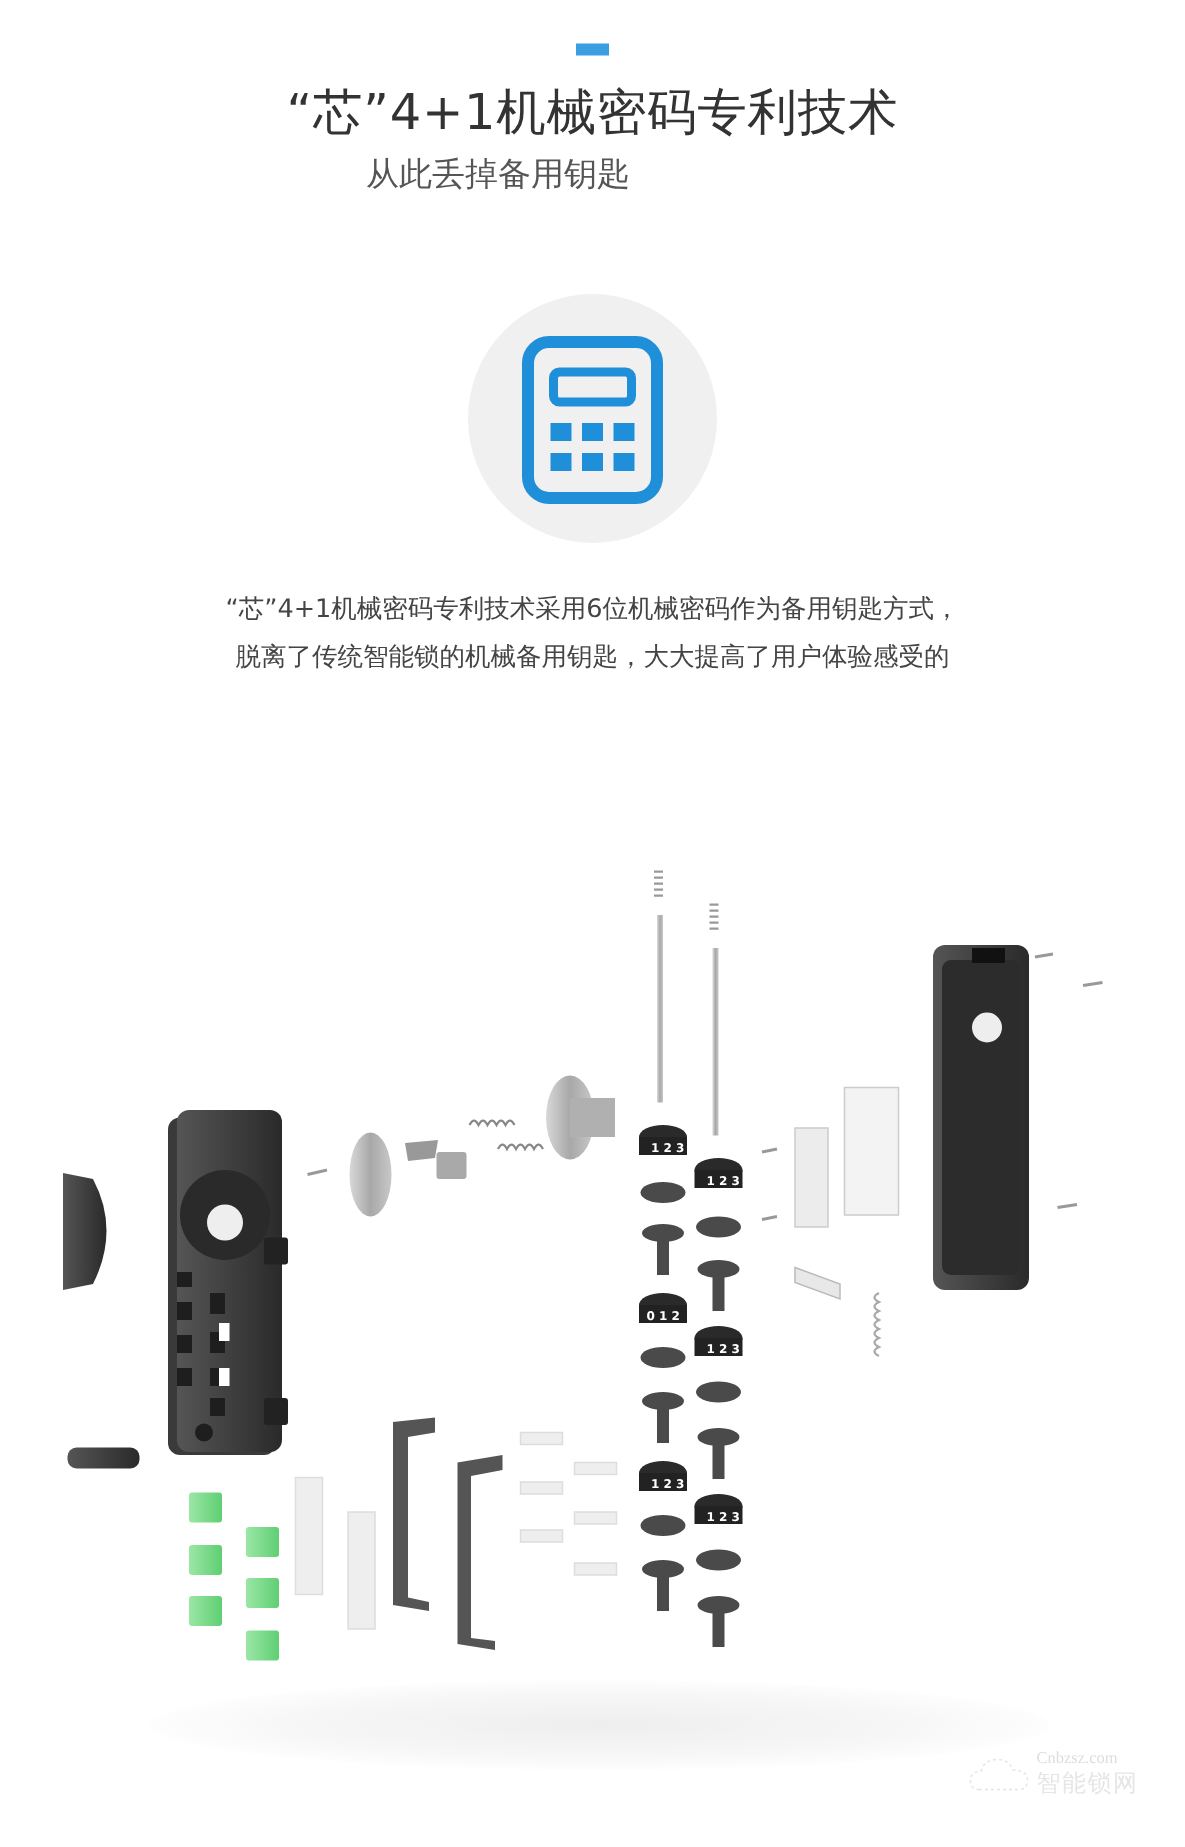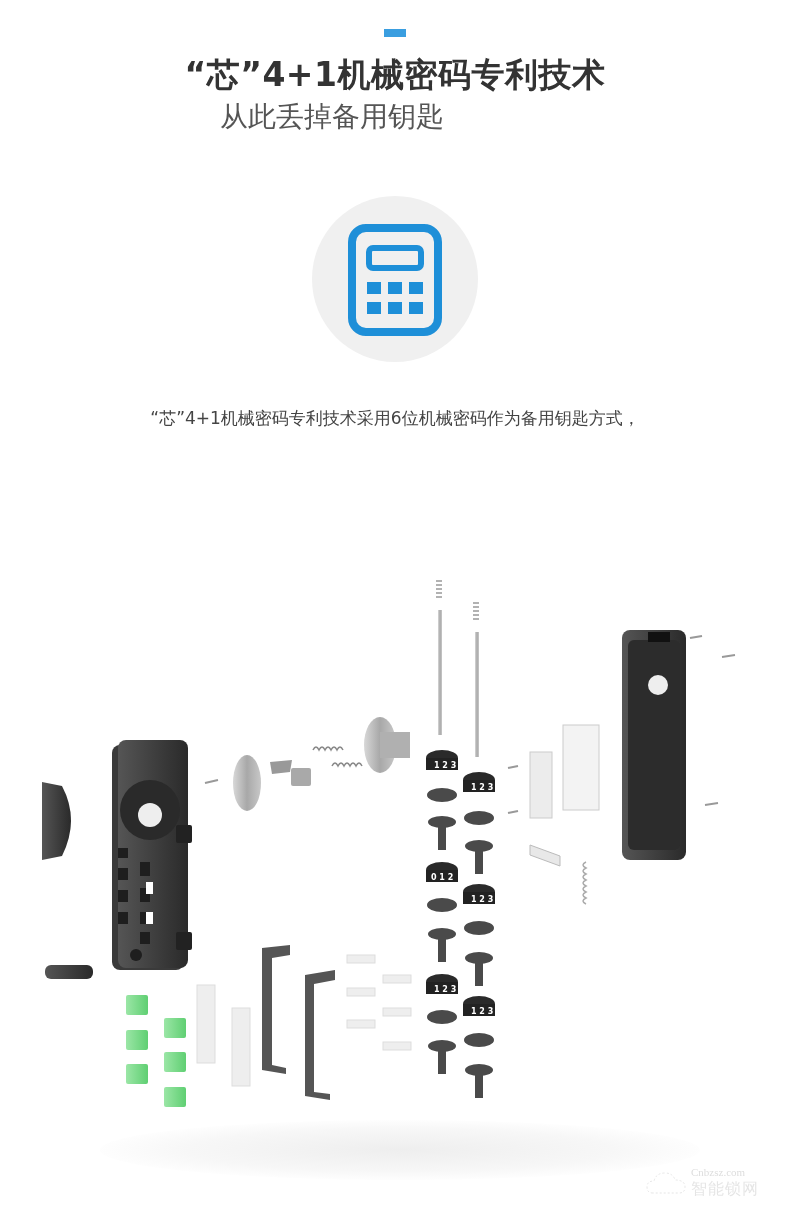--- a/index.html
+++ b/index.html
@@ -1,23 +1,23 @@
 <!DOCTYPE html>
 <html><head>
 <meta charset="utf-8">
 <style>
   html,body{margin:0;padding:0;background:#fff;}
   body{width:790px;height:1231px;position:relative;overflow:hidden;font-family:"DejaVu Sans","Liberation Sans",sans-serif;color:#333;}
   .accent-bar{position:absolute;left:384px;top:29px;width:22px;height:8px;background:#3a9ee0;}
-  .title{position:absolute;left:0;width:790px;top:52px;text-align:center;font-size:33px;color:#333;letter-spacing:0.5px;line-height:46px;font-weight:bold;}
-  .subtitle{position:absolute;left:0;width:664px;top:101px;text-align:center;font-size:28px;color:#555;line-height:32px;}
+  .title{position:absolute;left:0;width:790px;top:52px;text-align:center;font-size:33px;color:#333;letter-spacing:0.5px;line-height:46px;}
+  .subtitle{position:absolute;left:0;width:664px;top:101px;text-align:center;font-size:22px;color:#555;line-height:32px;}
   .icon-circle{position:absolute;left:312px;top:196px;width:166px;height:166px;border-radius:50%;background:#f0f0f0;}
   .icon-circle svg{position:absolute;left:36px;top:28px;}
   .desc{position:absolute;left:100px;width:590px;top:390px;text-align:center;font-size:17px;line-height:32px;color:#444;}
-  .desc p{margin:12px;}
+  .desc p{margin:0;}
   .diagram{position:absolute;left:30px;top:570px;width:740px;height:560px;}
   .floor{position:absolute;left:100px;top:1120px;width:600px;height:60px;border-radius:50%;background:radial-gradient(ellipse at center,#eeeeee 0%,#f7f7f7 50%,#ffffff 75%);}
   .watermark{position:absolute;left:645px;top:1165px;width:120px;height:40px;opacity:.5;}
   .wm-text{position:absolute;left:46px;top:0;font-size:11px;color:#bbb;line-height:14px;font-family:Liberation Serif, serif;}
   .wm-text2{position:absolute;left:46px;top:14px;font-size:16px;color:#ccc;line-height:20px;letter-spacing:1px;text-align:right;}
 </style>
 </head>
 <body>
 
 <div class="accent-bar"></div>
@@ -32,20 +32,21 @@
     <rect x="40" y="58" width="14" height="12" fill="#1e8fd8"></rect>
     <rect x="61" y="58" width="14" height="12" fill="#1e8fd8"></rect>
     <rect x="19" y="78" width="14" height="12" fill="#1e8fd8"></rect>
     <rect x="40" y="78" width="14" height="12" fill="#1e8fd8"></rect>
     <rect x="61" y="78" width="14" height="12" fill="#1e8fd8"></rect>
   </svg>
 </div>
 
 <div class="desc">
   <p>“芯”4+1机械密码专利技术采用6位机械密码作为备用钥匙方式，</p>
+  <p>脱离了传统智能锁的机械备用钥匙，大大提高了用户体验感受的</p>
 </div>
 
 <div class="floor"></div>
 
 <svg class="diagram" viewBox="30 570 740 560" width="740" height="560">
   <defs>
     <linearGradient id="gDark" x1="0" x2="1">
         <stop offset="0" stop-color="#555"></stop>
         <stop offset="1" stop-color="#2a2a2a"></stop>
       </linearGradient>

